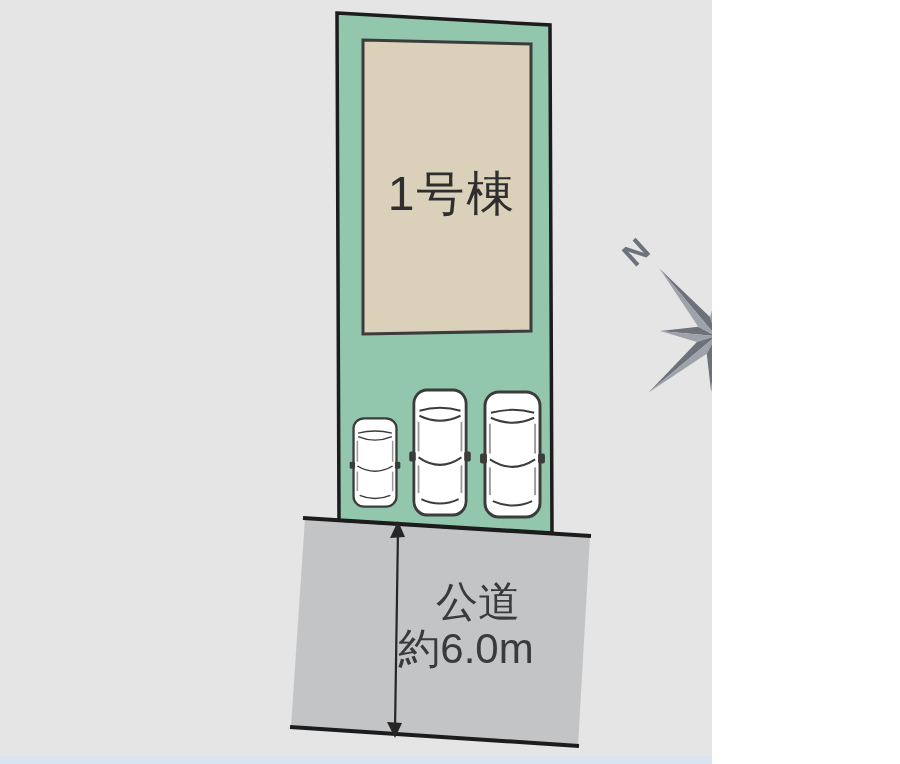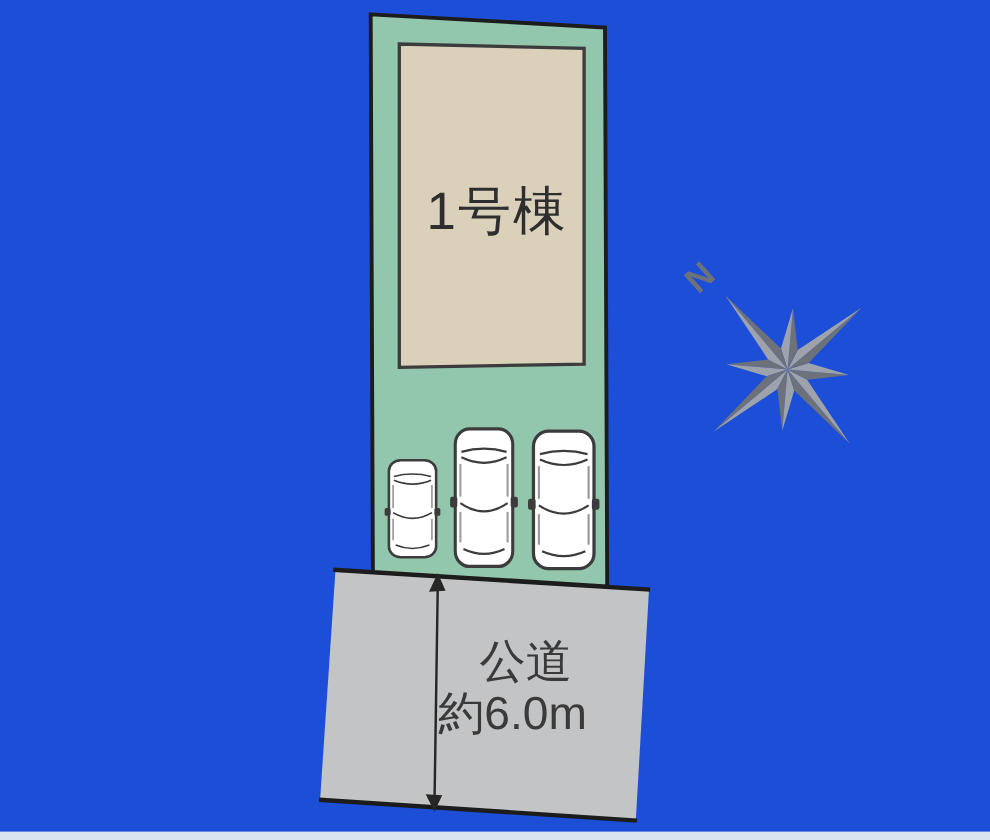--- a/index.html
+++ b/index.html
@@ -1,16 +1,16 @@
 <!DOCTYPE html>
 <html style="--lot-fill: #93c7ad; --building-fill: #dbd1bb; --road-fill: #c3c4c6; --outline: #1c1c1c; --building-outline: #3c3c3c; --car-outline: #3c3c3c; --compass-dark: #6d727a; --compass-light: #9ea3ab; --label-text: #2e2e2e; --bottom-strip: #d9e4f0;"><head>
 <meta charset="utf-8">
 <style>
   html,body{margin:0;padding:0;background:#ffffff;}
-  .page{position:relative;width:900px;height:764px;background:#1d4ed8;overflow:hidden;
+  .page{position:relative;width:712px;height:764px;background:#e5e5e5;overflow:hidden;
         font-family:"Liberation Sans", sans-serif;}
   svg{display:block;}
   .lot{fill:var(--lot-fill);stroke:var(--outline);stroke-width:3.5;stroke-linejoin:miter;}
   .building{fill:var(--building-fill);stroke:var(--building-outline);stroke-width:3;}
   .road{fill:var(--road-fill);}
   .road-edge{stroke:var(--outline);stroke-width:4;fill:none;}
   .building-label{fill:var(--label-text);font-size:48px;letter-spacing:2px;
         font-family:"Liberation Sans", sans-serif;}
   .road-label{fill:#3a3a3a;font-size:42px;font-family:"Liberation Sans", sans-serif;}
   .arrow-line{stroke:#262626;stroke-width:2.2;fill:none;}

